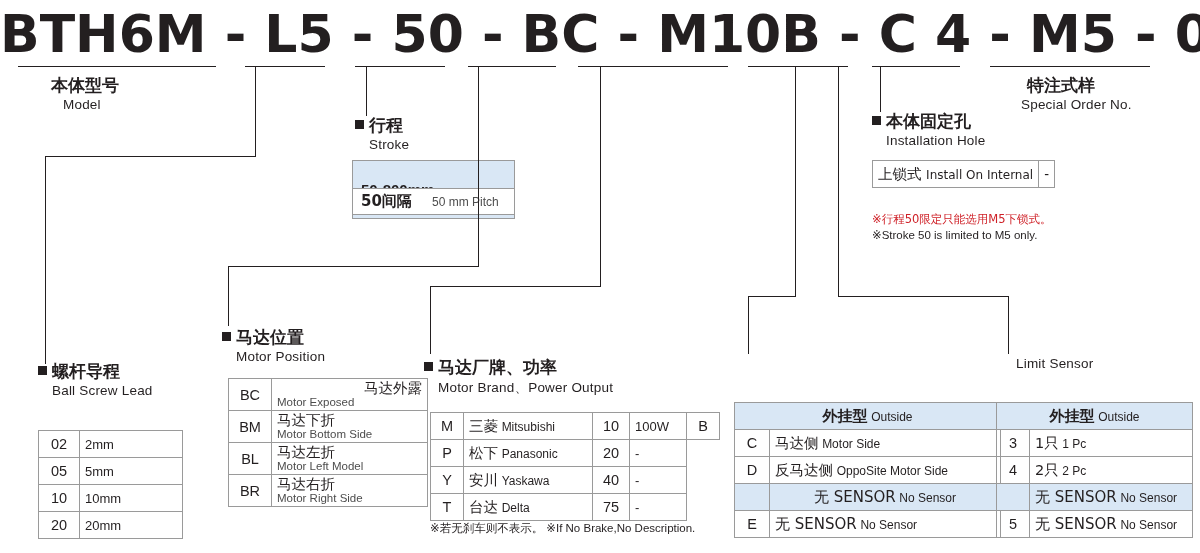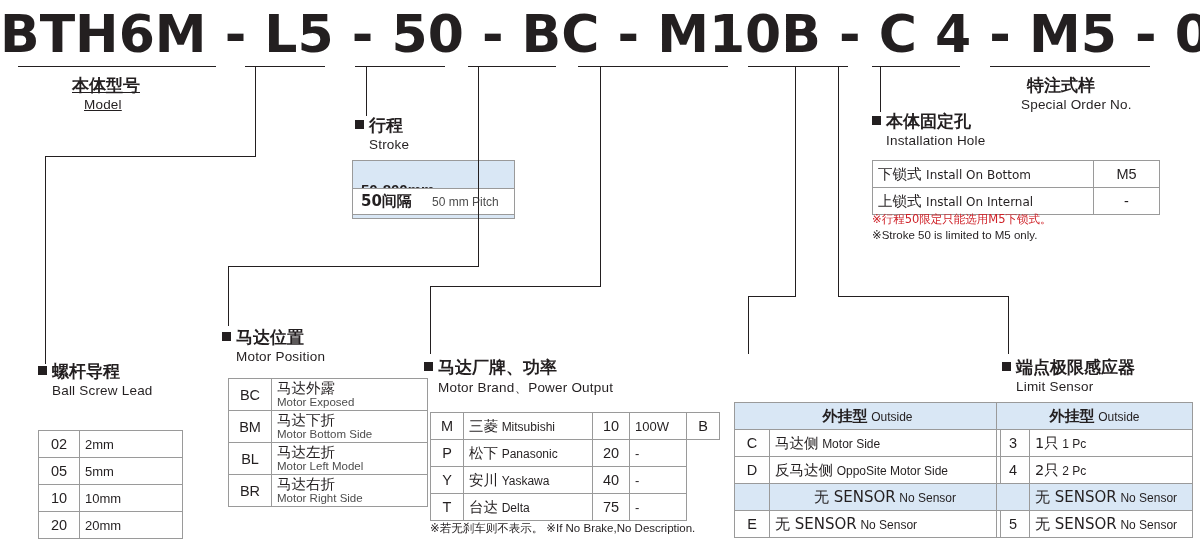--- a/index.html
+++ b/index.html
@@ -69,21 +69,21 @@
 
   <div class="hline" style="left:18px;top:66px;width:198px;"></div>
   <div class="hline" style="left:245px;top:66px;width:80px;"></div>
   <div class="hline" style="left:355px;top:66px;width:90px;"></div>
   <div class="hline" style="left:468px;top:66px;width:88px;"></div>
   <div class="hline" style="left:578px;top:66px;width:150px;"></div>
   <div class="hline" style="left:748px;top:66px;width:100px;"></div>
   <div class="hline" style="left:872px;top:66px;width:88px;"></div>
   <div class="hline" style="left:990px;top:66px;width:160px;"></div>
 
-  <div class="head" style="left:72px;top:74px;text-decoration:underline;">
+  <div class="head" style="left:51px;top:74px;">
     <div class="cn">本体型号</div>
     <div class="en" style="margin-left:12px;">Model</div>
   </div>
 
   <div class="head" style="left:1027px;top:74px;">
     <div class="cn">特注式样</div>
     <div class="en" style="margin-left:-6px;">Special Order No.</div>
   </div>
 
   <div class="head" style="left:355px;top:114px;">
@@ -102,27 +102,20 @@
   </div>
 
   <div class="head" style="left:872px;top:110px;">
     <div class="cn"><span class="sq"></span><span>本体固定孔</span></div>
     <div class="en" style="margin-left:14px;">Installation Hole</div>
   </div>
   <div class="vline" style="left:880px;top:66px;height:46px;"></div>
 
   <table class="tbl" style="position:absolute;left:872px;top:160px;">
     <tbody>
-        <tr>
-      <td class="cn" style="width:210px;">
-        <span>下锁式</span>
-        <span class="en-b">Install On Bottom</span>
-      </td>
-      <td class="key" style="width:55px;">M5</td>
-    </tr>
     <tr>
       <td class="cn">
         <span>上锁式</span>
         <span class="en-b">Install On Internal</span>
       </td>
       <td class="key">-</td>
     </tr>
   </tbody>
     </table>
 
@@ -166,21 +159,21 @@
   <div class="head" style="left:222px;top:326px;">
     <div class="cn"><span class="sq"></span><span>马达位置</span></div>
     <div class="en" style="margin-left:14px;">Motor Position</div>
   </div>
 
   <table class="tbl" style="position:absolute;left:228px;top:378px;">
     <tbody>
         <tr>
       <td class="key" style="width:32px;">BC</td>
       <td style="width:145px;">
-        <div class="cap" style="font-size:14.5px;line-height:15px;">马达外露</div>
+        <div class="cap" style="font-size:14.5px;line-height:15px;text-align:right;">马达外露</div>
         <div class="en-s">Motor Exposed</div>
       </td>
     </tr>
     <tr>
       <td class="key">BM</td>
       <td>
         <div class="cap" style="font-size:14.5px;line-height:15px;">马达下折</div>
         <div class="en-s">Motor Bottom Side</div>
       </td>
     </tr>
@@ -302,21 +295,20 @@
       </td>
     </tr>
   </tbody>
     </table>
 
   <div class="vline" style="left:838px;top:66px;height:230px;"></div>
   <div class="hline" style="left:838px;top:296px;width:170px;"></div>
   <div class="vline" style="left:1008px;top:296px;height:58px;"></div>
 
   <div class="head" style="left:1002px;top:356px;">
-    <div class="cn"><span class="sq"></span><span>端点极限感应器</span></div>
     <div class="en" style="margin-left:14px;">Limit Sensor</div>
   </div>
 
   <table class="tbl" style="position:absolute;left:996px;top:402px;">
     <tbody>
         <tr>
       <td class="blue" colspan="2" style="text-align:center;width:185px;">
         <span class="cap" style="font-size:15px;font-weight:bold;">外挂型</span>
         <span class="en-b">Outside</span>
       </td>

